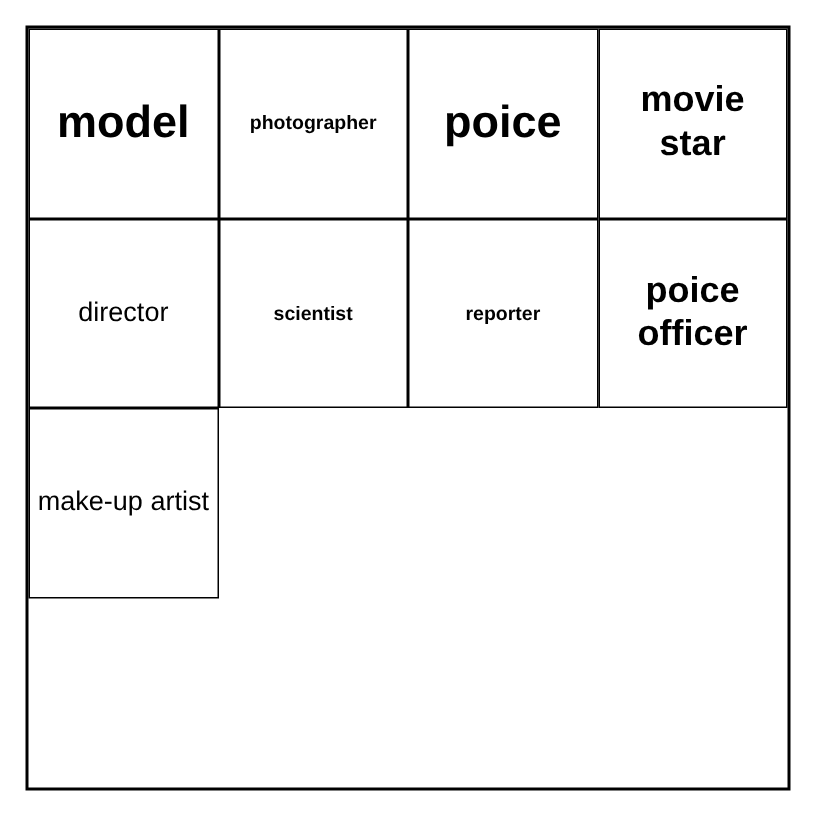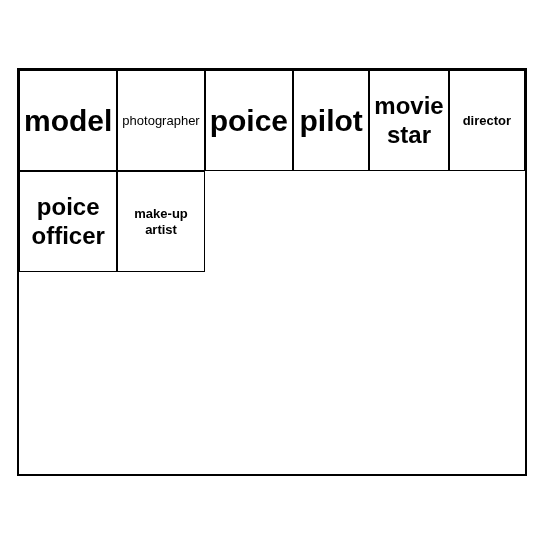--- a/index.html
+++ b/index.html
@@ -13,65 +13,67 @@
       height: 544px;
       background: #fff;
       display: flex;
       align-items: center;
       justify-content: center;
       font-family: Arial, sans-serif;
     }
 
     .bingo-grid {
       display: grid;
-      grid-template-columns: repeat(6, 1fr);
+      grid-template-columns: repeat(4, 1fr);
       grid-template-rows: repeat(4, 1fr);
       width: 510px;
-      height: 408px;
+      height: 510px;
       border: 2px solid #000;
     }
 
     .bingo-cell {
       border: 1.5px solid #000;
       display: flex;
       align-items: center;
       justify-content: center;
       text-align: center;
       padding: 4px;
       line-height: 1.2;
+      font-weight: bold;
     }
 
     .size-xl {
       font-size: 30px;
       font-weight: bold;
     }
 
     .size-lg {
       font-size: 24px;
       font-weight: bold;
     }
 
     .size-md {
-      font-size: 13px;
-      font-weight: bold;
+      font-size: 18px;
+      font-weight: normal;
     }
 
     .size-sm {
       font-size: 13px;
     }
 
     .size-xs {
       font-size: 11px;
     }
   </style>
 </head>
 <body>
 
 <div class="bingo-grid">
 <div class="bingo-cell size-xl">model</div>
     <div class="bingo-cell size-sm">photographer</div>
     <div class="bingo-cell size-xl">poice</div>
-    <div class="bingo-cell size-xl">pilot</div>
     <div class="bingo-cell size-lg">movie star</div>
     <div class="bingo-cell size-md">director</div>
+    <div class="bingo-cell size-sm">scientist</div>
+    <div class="bingo-cell size-sm">reporter</div>
     <div class="bingo-cell size-lg">poice officer</div>
     <div class="bingo-cell size-md">make-up artist</div>
   </div>
 
 </body></html>

